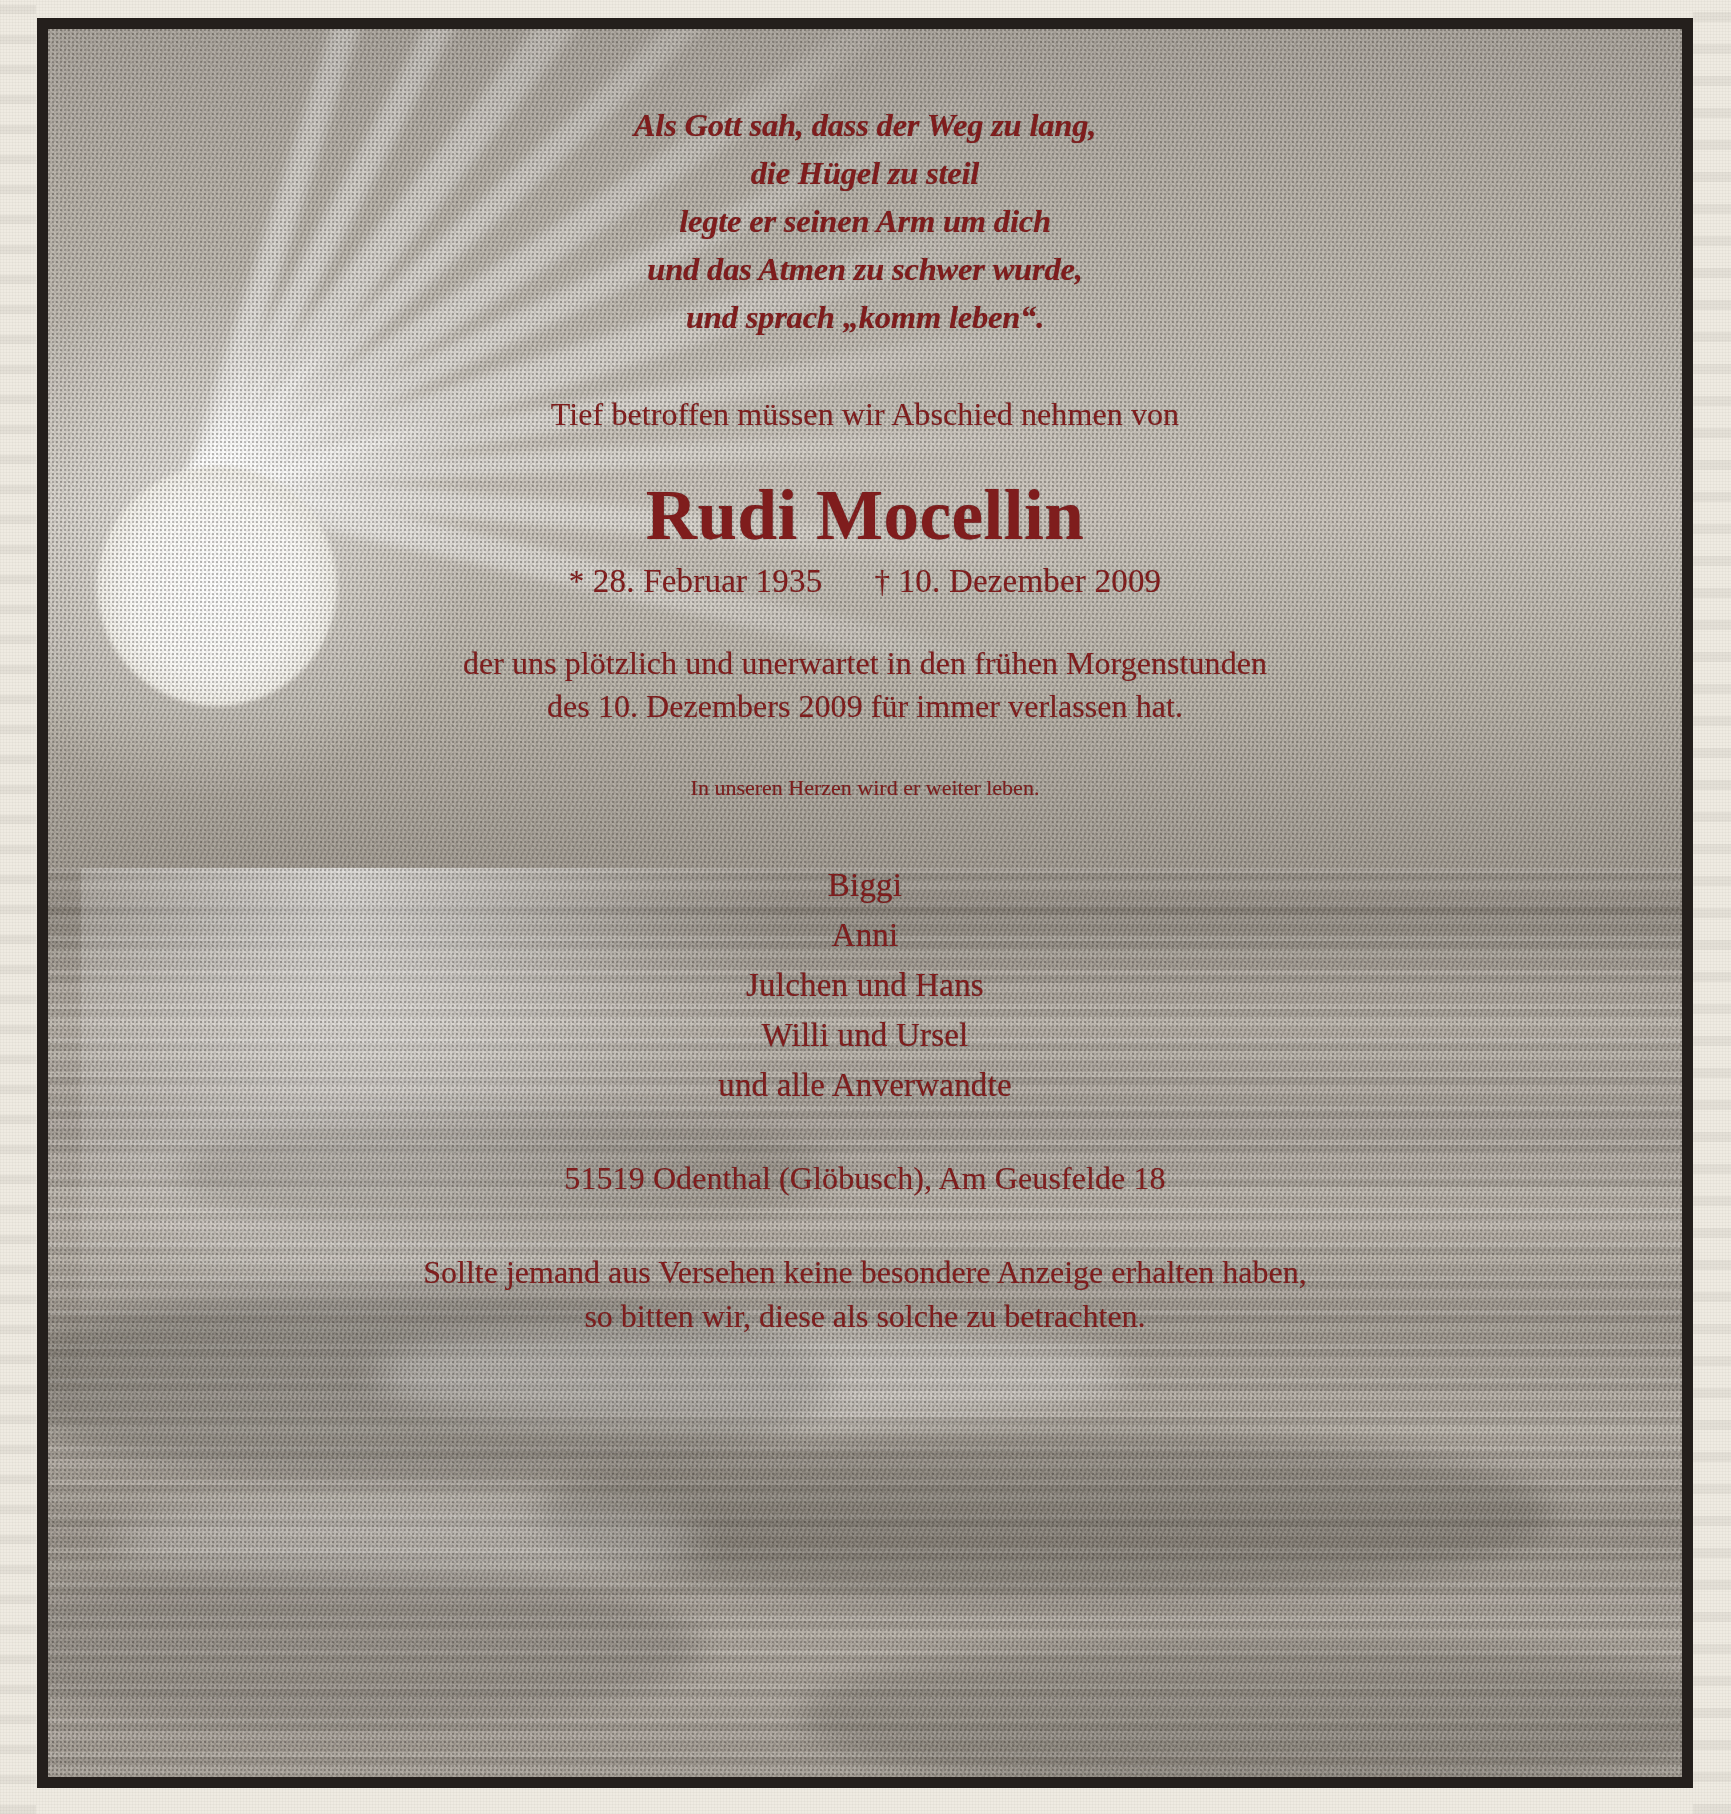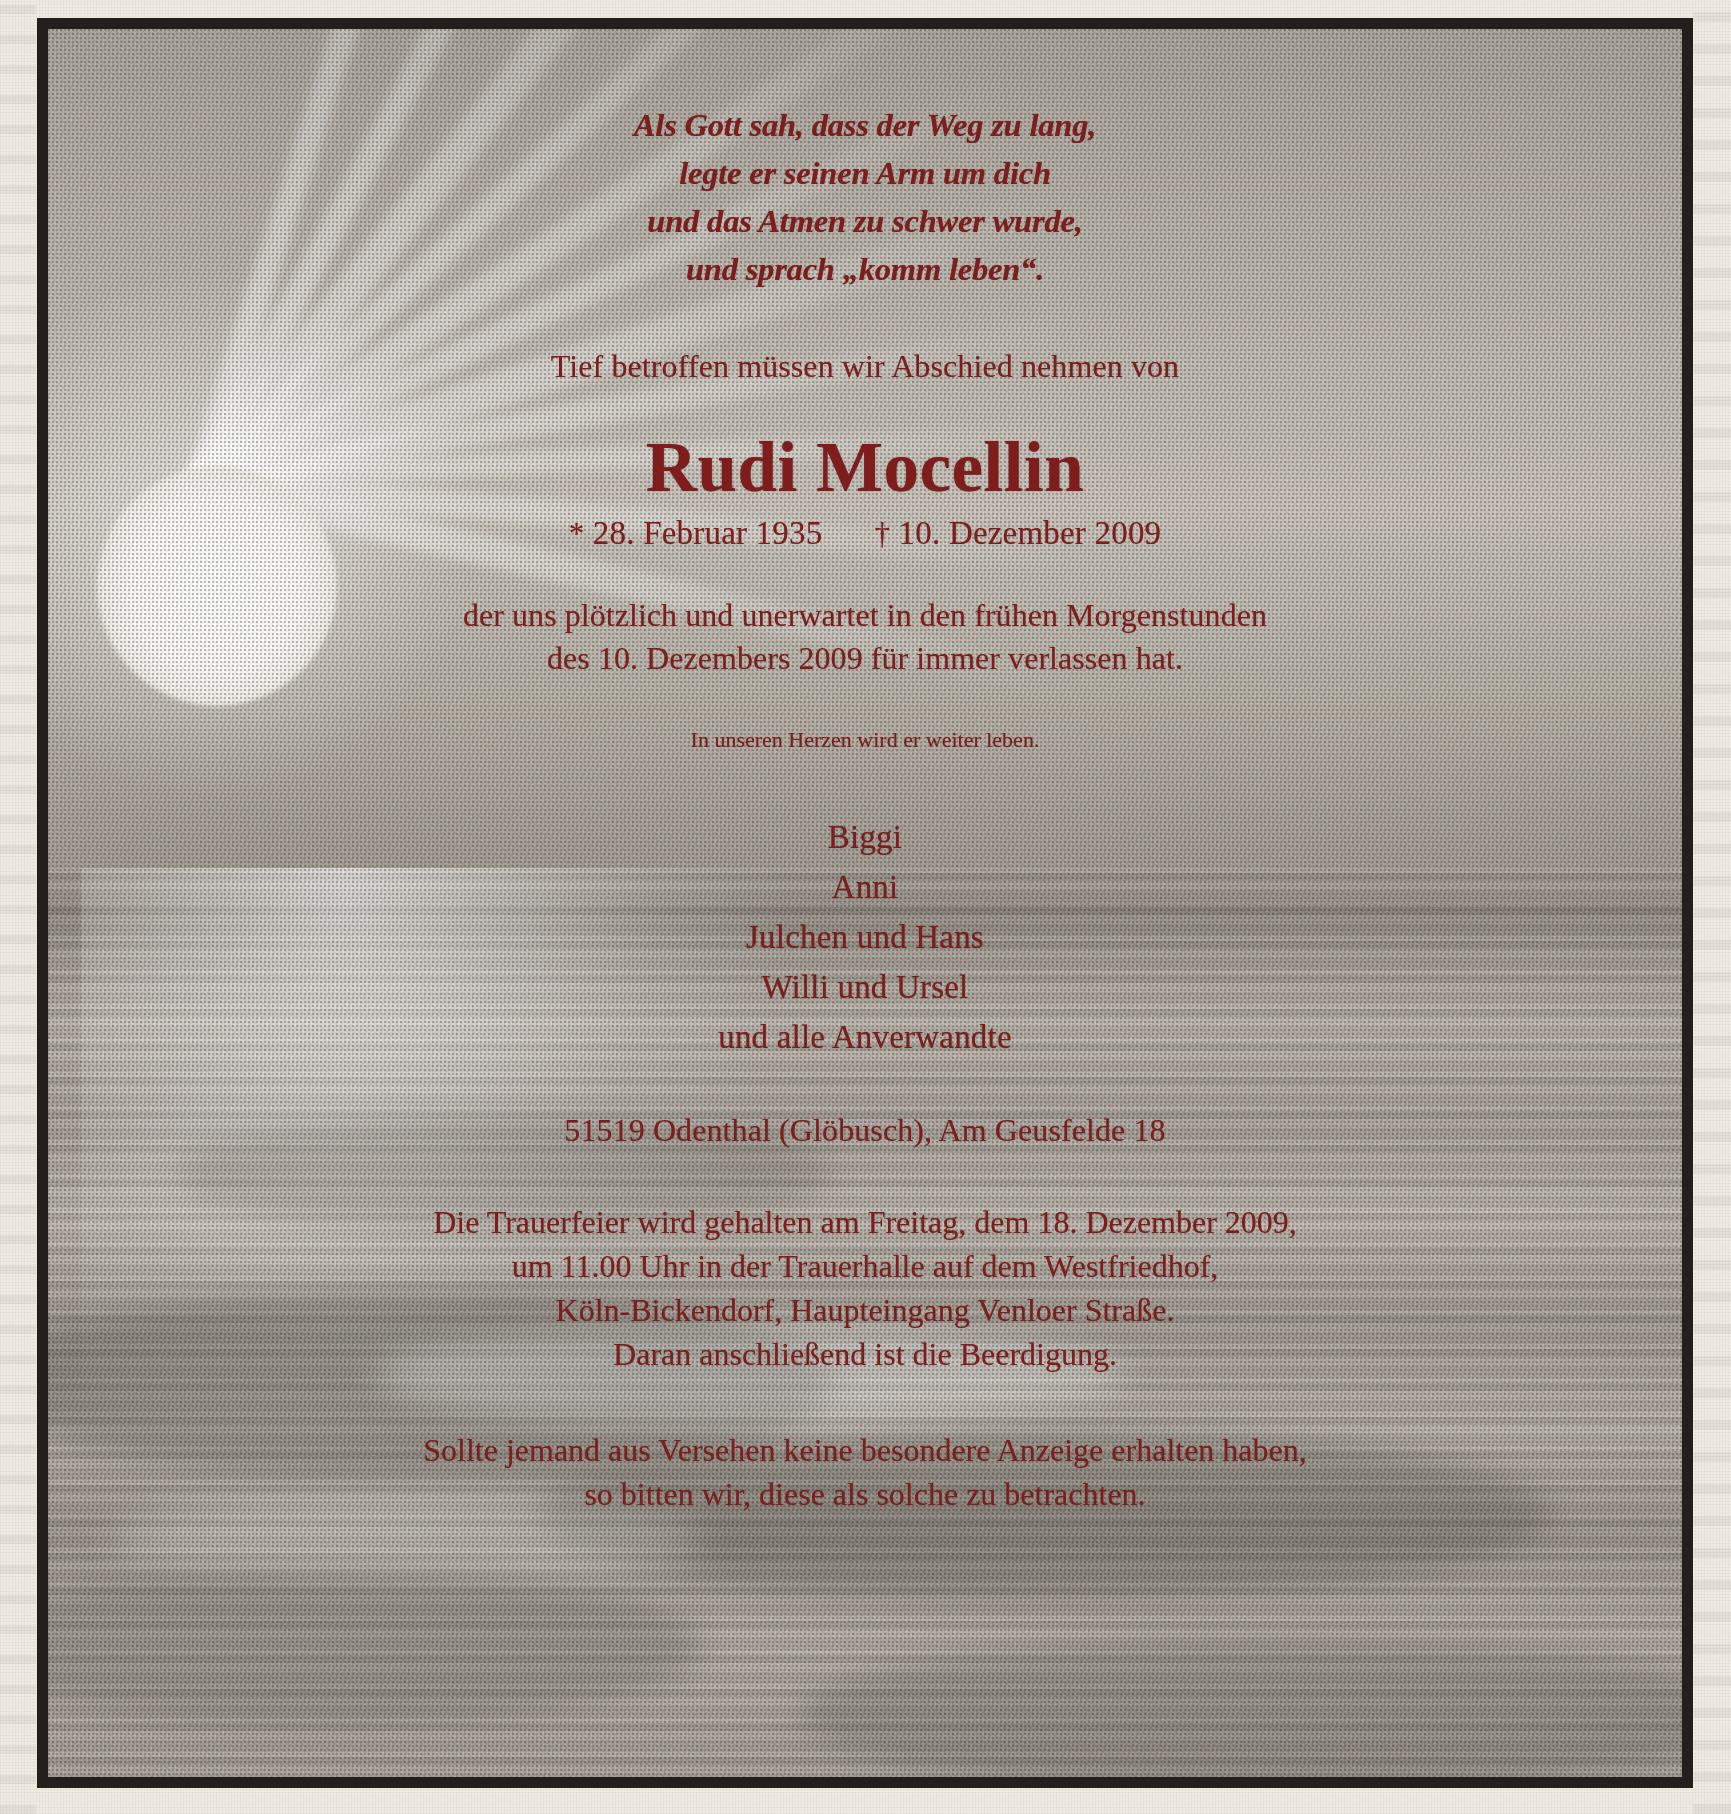--- a/index.html
+++ b/index.html
@@ -356,20 +356,21 @@
       <div class="wave wave-4"></div>
 
       <div class="halftone"></div>
       <div class="paper-grain"></div>
     </div>
 
     <div class="content">
 
       <div class="poem">
         <div>Als Gott sah, dass der Weg zu lang,</div>
+        <div>die Hügel zu steil</div>
         <div>legte er seinen Arm um dich</div>
         <div>und das Atmen zu schwer wurde,</div>
         <div>und sprach „komm leben“.</div>
       </div>
 
       <div class="intro">Tief betroffen müssen wir Abschied nehmen von</div>
 
       <div class="deceased-name">Rudi Mocellin</div>
 
       <div class="dates">
@@ -386,26 +387,20 @@
       <div class="survivors">
         <div>Biggi</div>
         <div>Anni</div>
         <div>Julchen und Hans</div>
         <div>Willi und Ursel</div>
         <div>und alle Anverwandte</div>
       </div>
 
       <div class="address">51519 Odenthal (Glöbusch), Am Geusfelde 18</div>
 
-      <div class="ceremony">
-        <div>Die Trauerfeier wird gehalten am Freitag, dem 18. Dezember 2009,</div>
-        <div>um 11.00 Uhr in der Trauerhalle auf dem Westfriedhof,</div>
-        <div>Köln-Bickendorf, Haupteingang Venloer Straße.</div>
-        <div>Daran anschließend ist die Beerdigung.</div>
-      </div>
 
       <div class="closing">
         <div>Sollte jemand aus Versehen keine besondere Anzeige erhalten haben,</div>
         <div>so bitten wir, diese als solche zu betrachten.</div>
       </div>
 
     </div>
   </div>
 </div>
 

